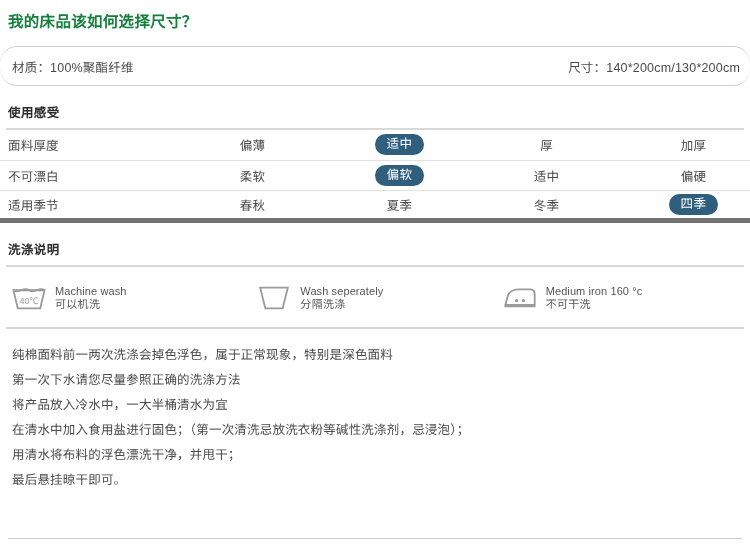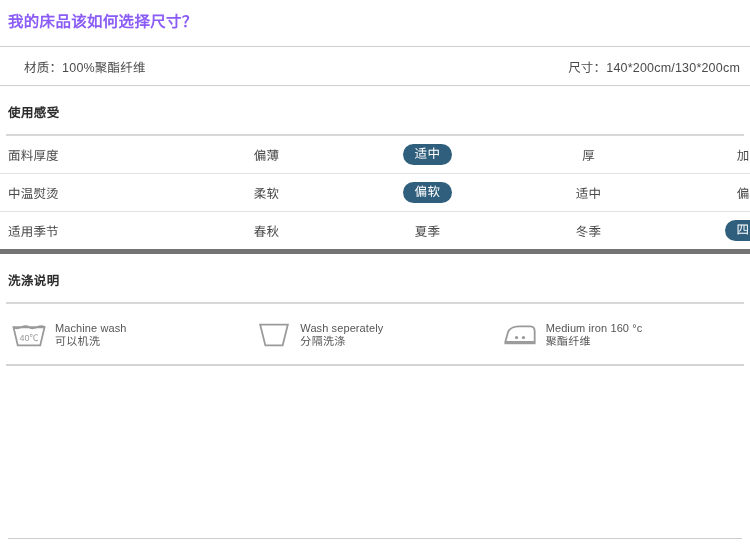--- a/index.html
+++ b/index.html
@@ -21,75 +21,76 @@
     position: relative;
     width: 750px;
     height: 558px;
     box-sizing: border-box;
   }
 
   
   .page-title {
     font-size: 15.5px;
     font-weight: bold;
-    color: #8b5cf6;
+    color: #15803d;
     letter-spacing: 0.3px;
     padding: 12px 0 0 8px;
     line-height: 20px;
   }
 
   
   .spec-strip {
     margin-top: 14px;
     border-top: 1px solid #cfcfcf;
     border-bottom: 1px solid #cfcfcf;
     height: 40px;
     display: flex;
     align-items: center;
     justify-content: space-between;
-    padding: 0 10px 0 24px;
+    padding: 0 10px 0 12px;
     box-sizing: border-box;
+    border-radius: 17px;
   }
   .spec-item {
     font-size: 12.5px;
     color: #4a4a4a;
     white-space: nowrap;
     letter-spacing: 0.2px;
   }
 
   
   .section {
     margin-top: 16px;
   }
   .section-title {
     font-size: 12.5px;
     font-weight: bold;
     color: #2b2b2b;
-    padding: 0 0 13px 8px;
+    padding: 0 0 7px 8px;
     letter-spacing: 0.4px;
   }
   .section-rule {
     border-bottom: 2px solid #d8d8d8;
     margin: 0 6px 0 6px;
   }
 
   
   .feel-table {
     width: 100%;
     border-collapse: collapse;
     table-layout: fixed;
   }
   .feel-table tr {
     height: 30px;
   }
   .feel-table td {
     border-bottom: 1px solid #e2e2e2;
     font-size: 12.5px;
     color: #4a4a4a;
-    padding: 8px;
+    padding: 1px;
     vertical-align: middle;
     letter-spacing: 0.2px;
   }
   .feel-table tr:last-child td {
     border-bottom: 5px solid #737373;
   }
   .col-label   { width: 170px; padding-left: 8px !important; text-align: left; }
   .col-opt     { text-align: center; }
   .col-o1 { width: 145px; }
   .col-o2 { width: 145px; }
@@ -181,21 +182,21 @@
     <table class="feel-table">
       <tbody>
         <tr>
           <td class="col-label">面料厚度</td>
           <td class="col-opt col-o1"><span>偏薄</span></td>
           <td class="col-opt col-o2"><span class="pill">适中</span></td>
           <td class="col-opt col-o3"><span>厚</span></td>
           <td class="col-opt col-o4"><span>加厚</span></td>
         </tr>
         <tr>
-          <td class="col-label">中温熨烫</td>
+          <td class="col-label">不可漂白</td>
           <td class="col-opt col-o1"><span>柔软</span></td>
           <td class="col-opt col-o2"><span class="pill">偏软</span></td>
           <td class="col-opt col-o3"><span>适中</span></td>
           <td class="col-opt col-o4"><span>偏硬</span></td>
         </tr>
         <tr>
           <td class="col-label">适用季节</td>
           <td class="col-opt col-o1"><span>春秋</span></td>
           <td class="col-opt col-o2"><span>夏季</span></td>
           <td class="col-opt col-o3"><span>冬季</span></td>
@@ -236,26 +237,34 @@
 
       <div class="care-item">
         <svg class="care-icon" viewBox="0 0 44 34">
           <path d="M5 25 L8 14 C10 8, 16 7, 22 7 L34 7 C38 7, 39 10, 39 13 L39 25 Z" fill="none" stroke="#9a9a9a" stroke-width="2.1" stroke-linejoin="round"></path>
           <line x1="4" y1="26.5" x2="40" y2="26.5" stroke="#9a9a9a" stroke-width="2.4"></line>
           <circle cx="18" cy="20" r="1.9" fill="#9a9a9a"></circle>
           <circle cx="26" cy="20" r="1.9" fill="#9a9a9a"></circle>
         </svg>
         <div class="care-text">
           <div class="care-en">Medium iron 160 °c</div>
-          <div class="care-cn">聚酯纤维</div>
+          <div class="care-cn">不可干洗</div>
         </div>
       </div>
 
 
     </div>
 
     <div class="care-divider"></div>
   </div>
 
+  <div class="notes">
+    <div class="note-line">纯棉面料前一两次洗涤会掉色浮色，属于正常现象，特别是深色面料</div>
+    <div class="note-line">第一次下水请您尽量参照正确的洗涤方法</div>
+    <div class="note-line">将产品放入冷水中，一大半桶清水为宜</div>
+    <div class="note-line">在清水中加入食用盐进行固色；（第一次清洗忌放洗衣粉等碱性洗涤剂，忌浸泡）；</div>
+    <div class="note-line">用清水将布料的浮色漂洗干净，并甩干；</div>
+    <div class="note-line">最后悬挂晾干即可。</div>
+  </div>
 
   <div class="bottom-rule"></div>
 
 </div>
 
 </body></html>

